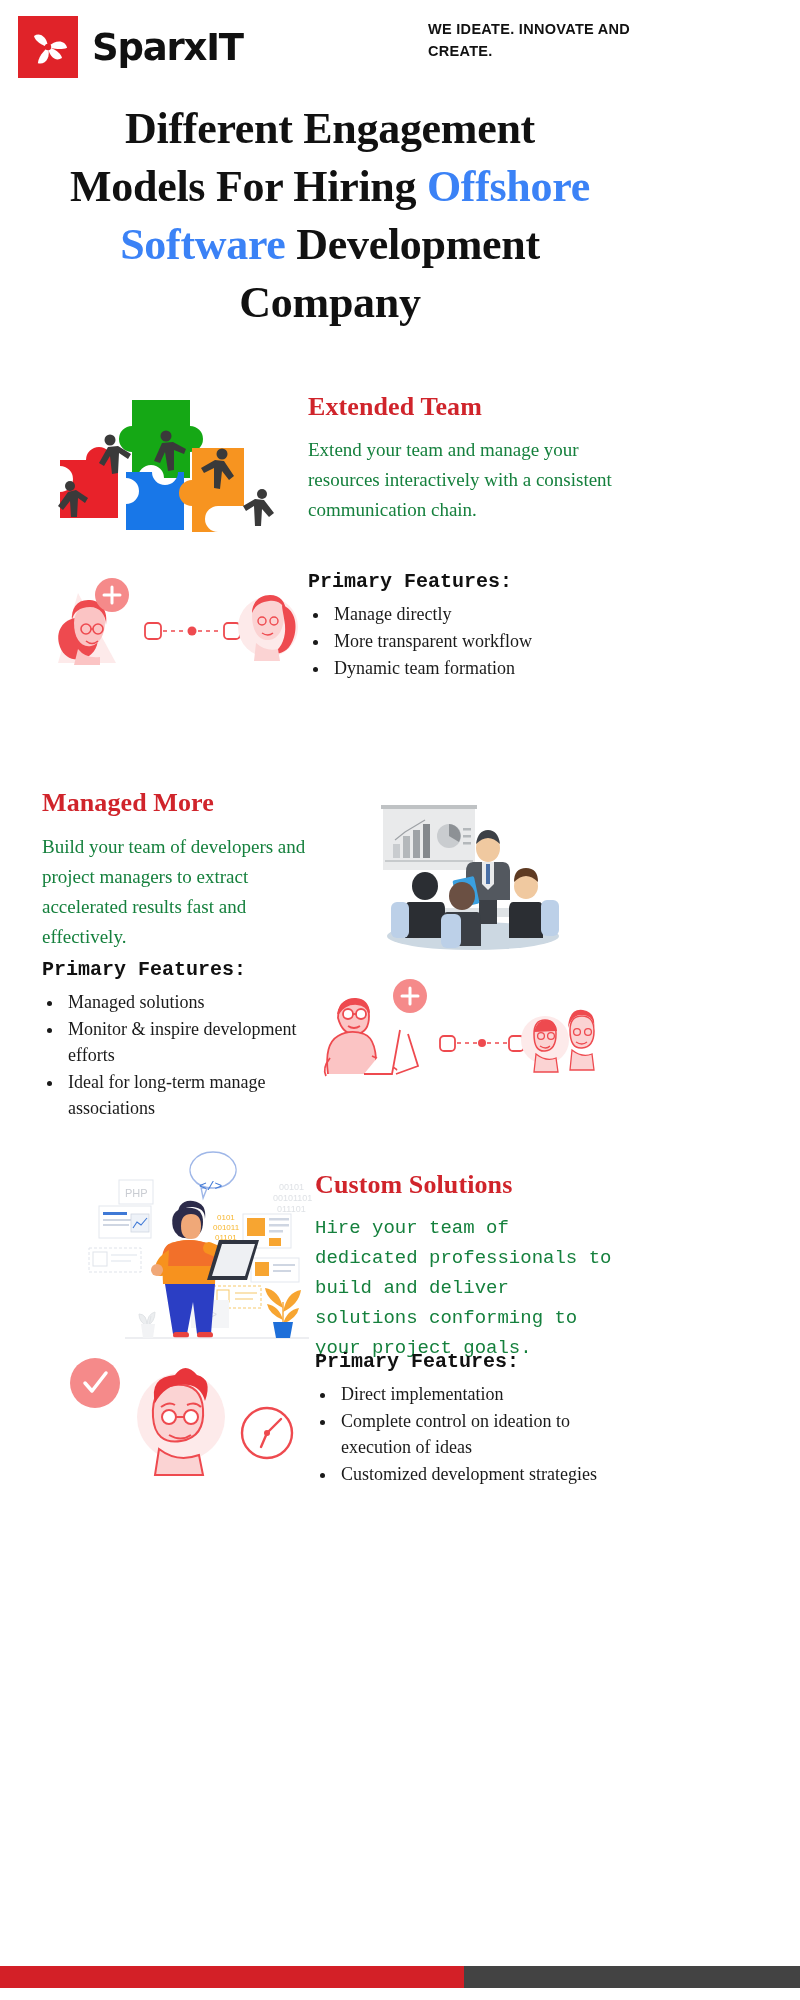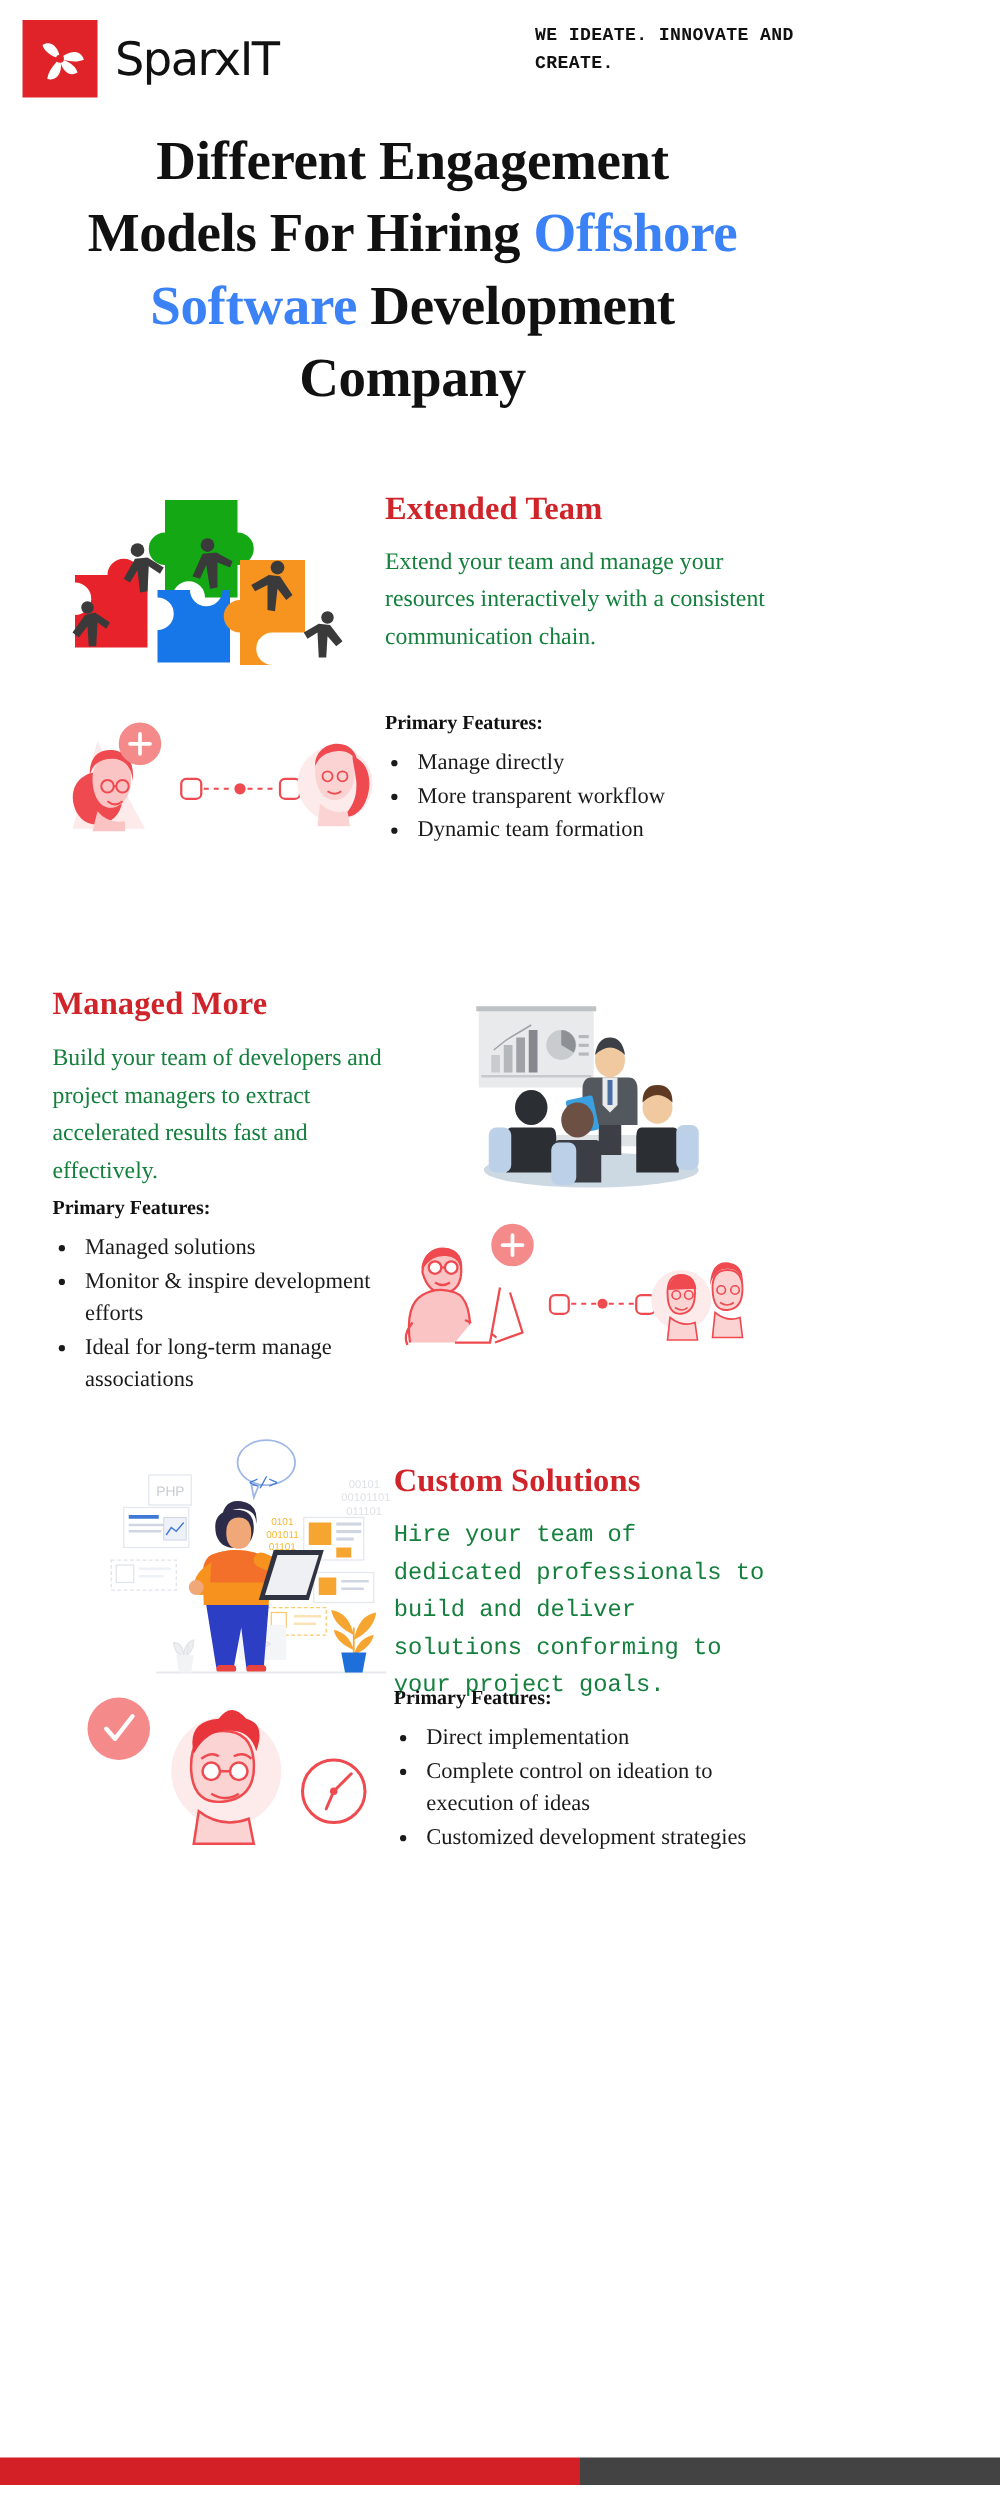--- a/index.html
+++ b/index.html
@@ -35,30 +35,30 @@
   .logo-mark {
     width: 60px; height: 62px;
     background: #e02329;
     position: relative;
     display: inline-block;
   }
   .logo-mark svg { position: absolute; left: 8px; top: 9px; }
   .logo-text {
     margin-left: 14px;
     font-family: "DejaVu Sans", sans-serif;
-    font-weight: normal;
+    font-weight: bold;
     font-size: 37px;
     letter-spacing: -1.2px;
     color: #111;
     line-height: 1;
   }
   .tagline {
     position: absolute;
     left: 428px; top: 18px;
-    font-family: Liberation Mono, monospace;
+    font-family: Liberation Sans, sans-serif;
     font-weight: bold;
     font-size: 14.5px;
     letter-spacing: 0.3px;
     line-height: 1.55;
     color: #111;
     width: 250px;
   }
 
   
   .title {
@@ -83,23 +83,23 @@
     font-size: 26px;
     letter-spacing: 0.1px;
   }
   .sec-desc {
     font-family: "Liberation Serif", serif;
     font-size: 19px;
     line-height: 1.58;
     color: #15803d;
   }
   .feat-head {
-    font-family: Liberation Serif, serif;
+    font-family: Liberation Mono, monospace;
     font-weight: bold;
-    font-size: 16px;
+    font-size: 20px;
     color: #111;
   }
   .feat-list {
     margin: 8px 0 0 22px;
     font-family: "Liberation Serif", serif;
     font-size: 18px;
     line-height: 1.45;
     color: #1a1a1a;
   }
   .feat-list li { margin-bottom: 1px; padding-left: 4px; font-family: Liberation Serif, serif; }

